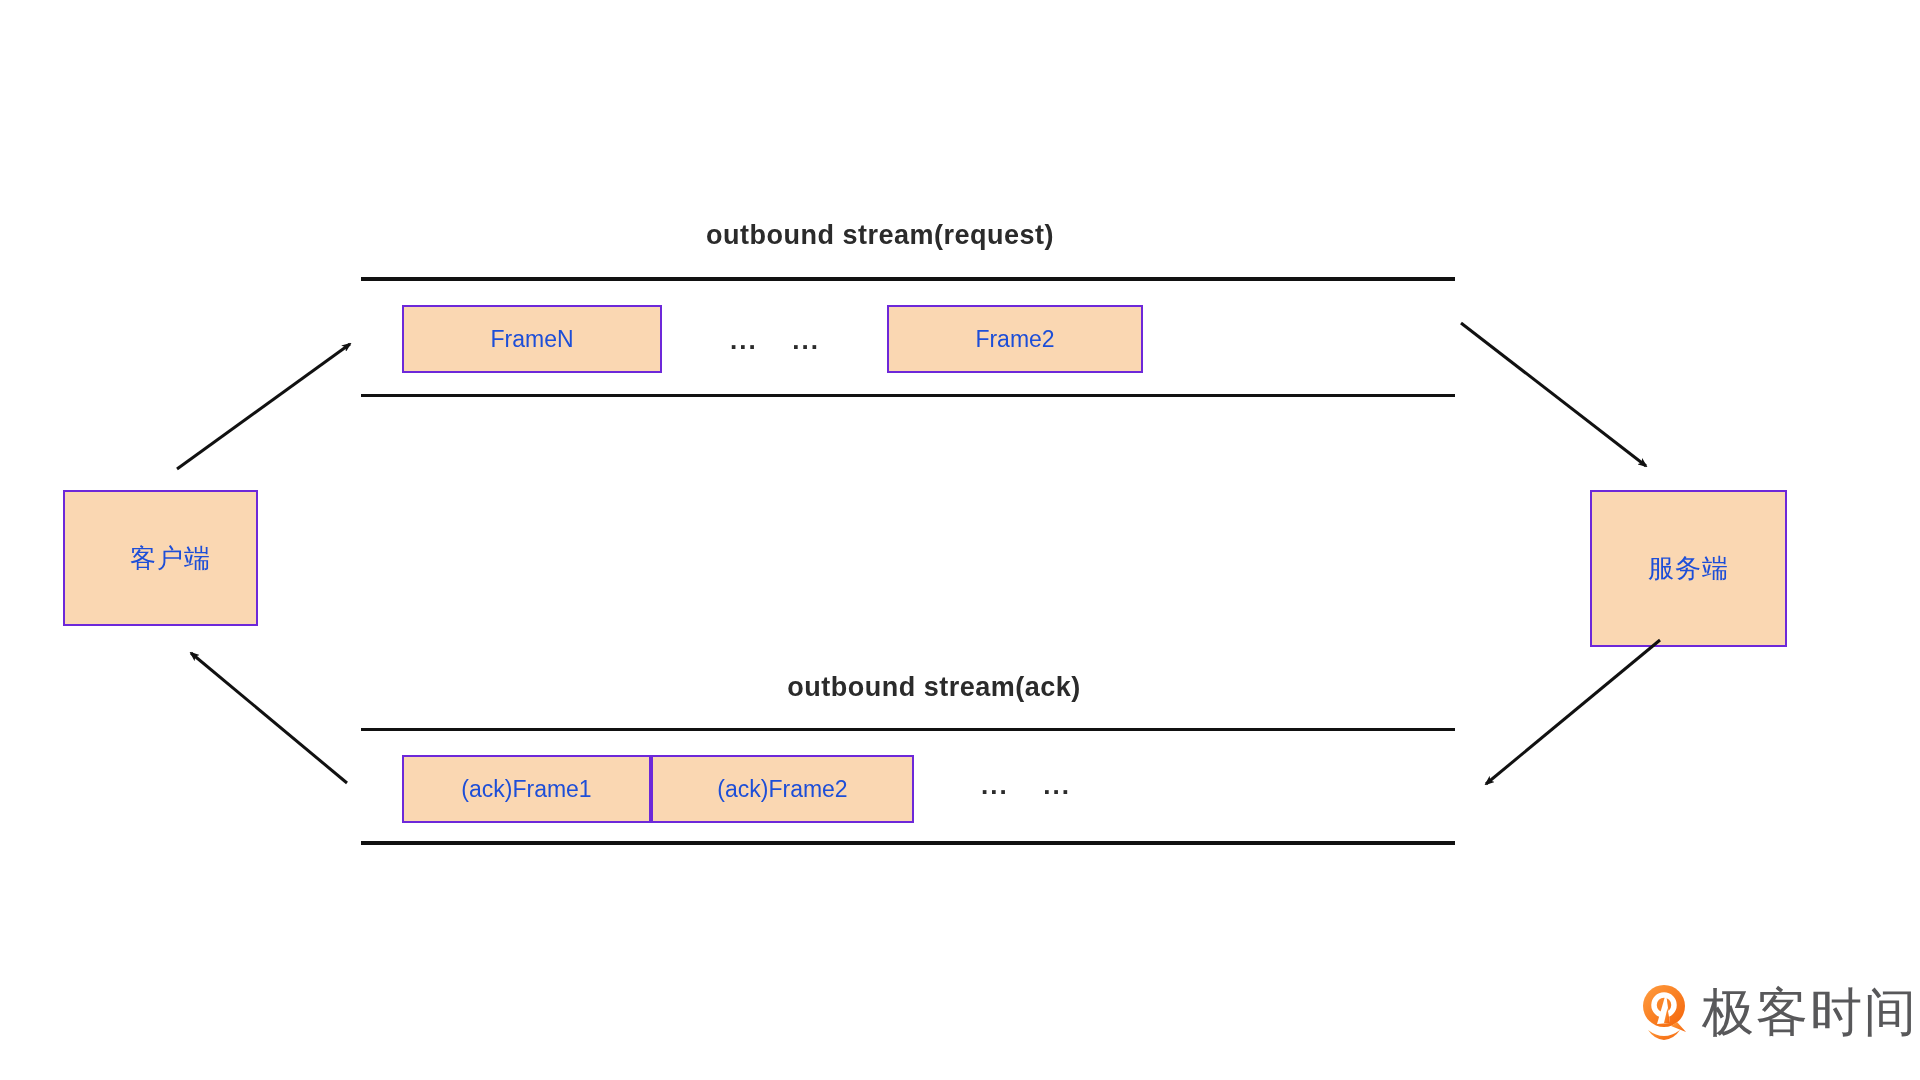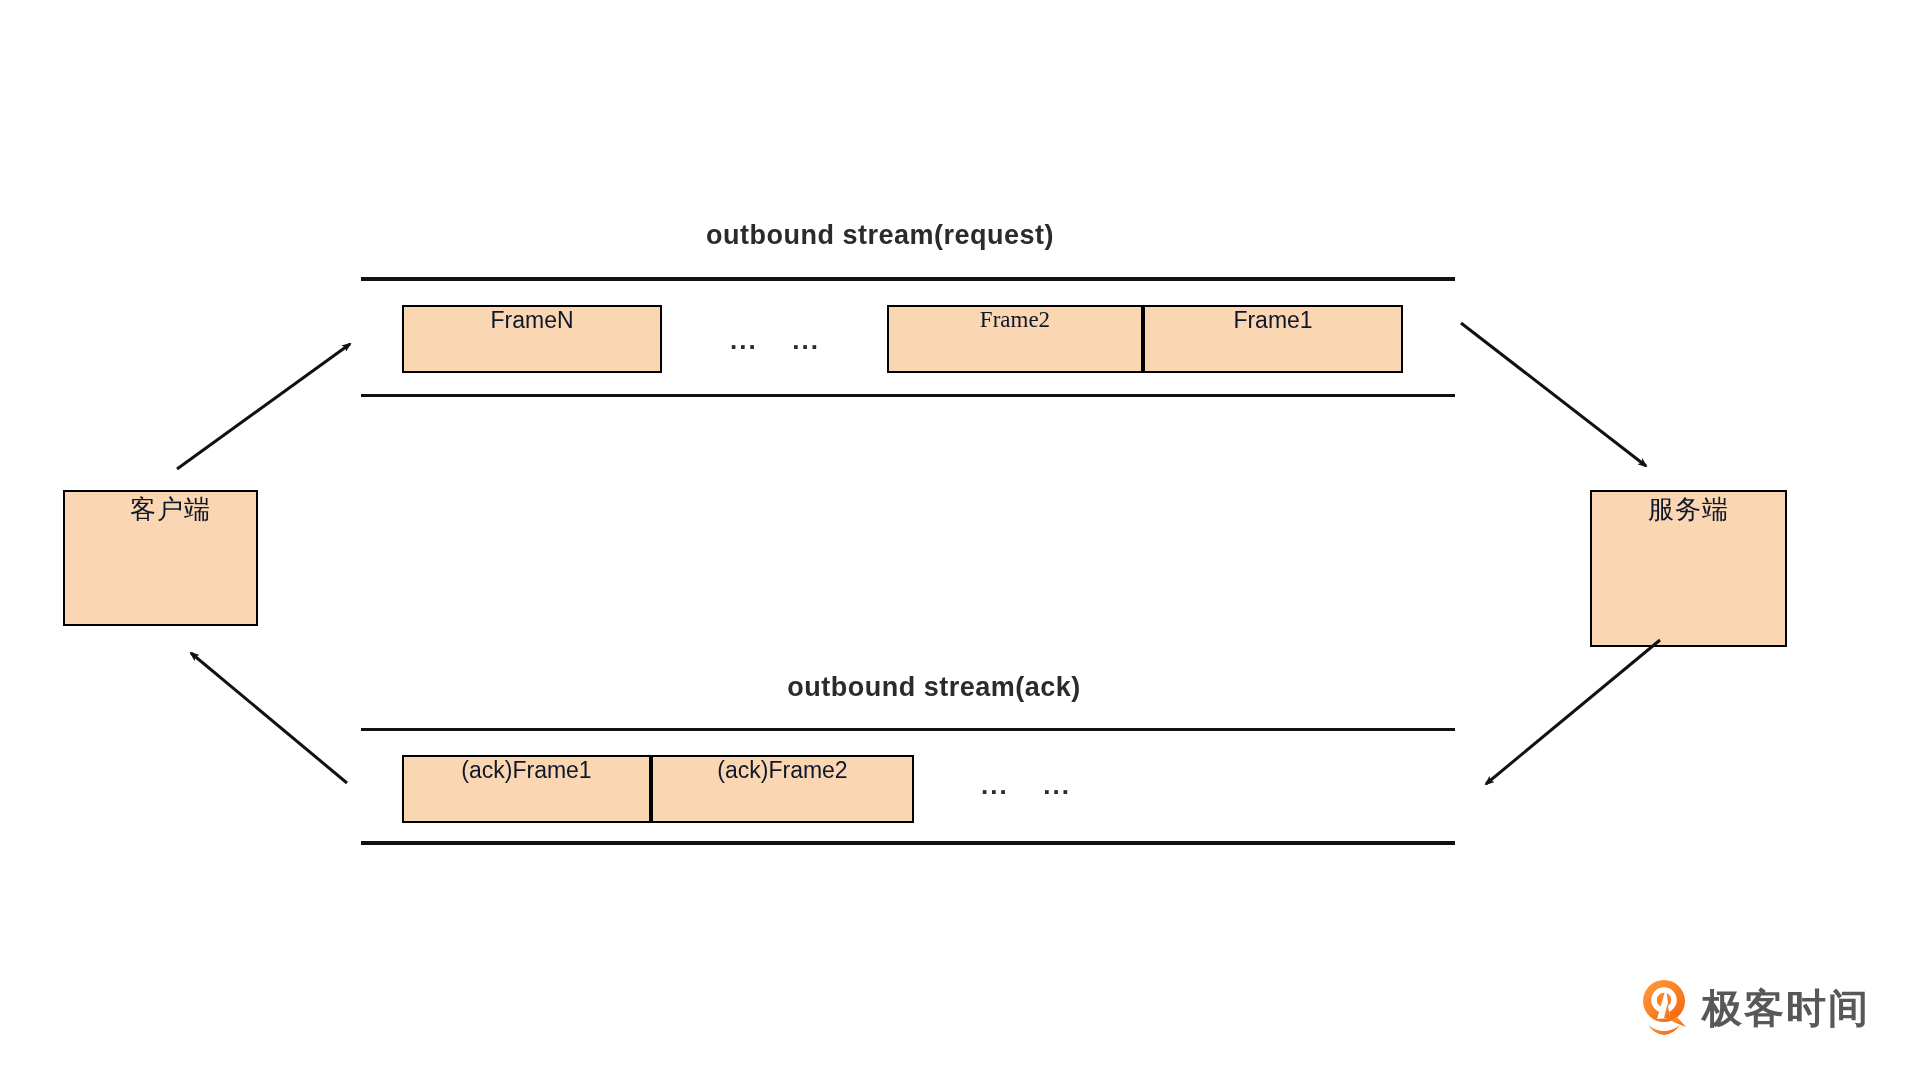--- a/index.html
+++ b/index.html
@@ -26,25 +26,25 @@
     letter-spacing: 0.5px;
   }
 
   .stream-line {
     background: #111111;
   }
 
   .node-box, .frame-box {
     box-sizing: border-box;
     background: #FAD7B2;
-    border: 2px solid #000000;
+    border: 2px solid #6d28d9;
     display: flex;
-    align-items: flex-start;
+    align-items: center;
     justify-content: center;
-    color: #0f172a;
+    color: #1d4ed8;
   }
   .frame-box { font-size: 23px; }
   .node-box  { font-size: 26px; letter-spacing: 1px; }
 
   .dots {
     width: 140px;
     text-align: center;
     font-size: 26px;
     font-weight: bold;
     color: #2b2b2b;
@@ -62,45 +62,42 @@
   }
 
   .logo {
     left: 1640px;
     top: 978px;
     display: flex;
     align-items: center;
   }
   .logo-text {
     margin-left: 14px;
-    font-size: 40px;
-    font-weight: 700;
+    font-size: 52px;
+    font-weight: 400;
     color: #58585a;
     letter-spacing: 2px;
   }
 </style>
 </head>
 <body>
 
 <div class="canvas">
 
   <div class="abs stream-title" style="left:580px; top:220px;">outbound stream(request)</div>
 
   <div class="abs stream-line" style="left:361px; top:277px; width:1094px; height:4px;"></div>
   <div class="abs stream-line" style="left:361px; top:394px; width:1094px; height:3px;"></div>
 
   <div class="abs frame-box" style="left:402px; top:305px; width:260px; height:68px;">
     <span>FrameN</span>
   </div>
   <div class="abs dots" style="left:705px; top:327px;">...  ...</div>
-  <div class="abs frame-box" style="left:887px; top:305px; width:256px; height:68px;font-family:Liberation Serif, serif;">
+  <div class="abs frame-box" style="left:887px; top:305px; width:256px; height:68px;">
     <span>Frame2</span>
-  </div>
-  <div class="abs frame-box" style="left:1143px; top:305px; width:260px; height:68px;">
-    <span>Frame1</span>
   </div>
 
   <div class="abs node-box" style="left:63px; top:490px; width:195px; height:136px;padding-left:20px;">
     <span>客户端</span>
   </div>
   <div class="abs node-box" style="left:1590px; top:490px; width:197px; height:157px;">
     <span>服务端</span>
   </div>
 
   <div class="abs stream-title" style="left:634px; top:672px;">outbound stream(ack)</div>

